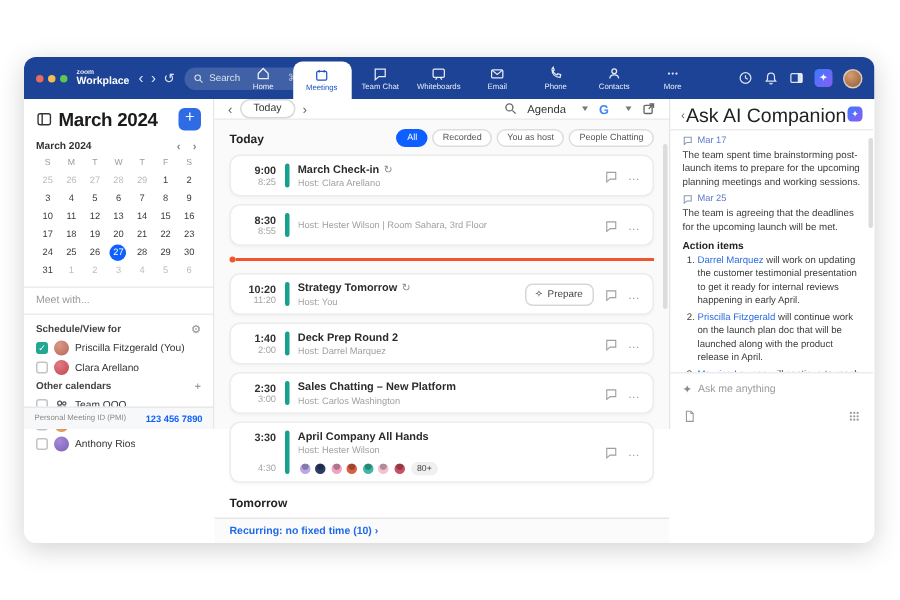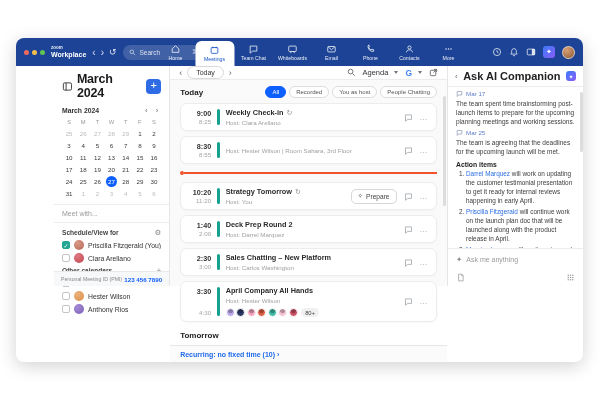--- a/index.html
+++ b/index.html
@@ -22,21 +22,21 @@
   .tab { width:39px; height:28px; display:flex; flex-direction:column; align-items:center; justify-content:center; gap:1px; color:rgba(255,255,255,.9); font-size:5.2px; }
   .tab svg { width:10px; height:10px; }
   .tab.active { background:#fff; border-radius:6px 6px 0 0; height:25px; color:#1a55c8; margin-top:3px; }
   .tab.active svg path, .tab.active svg rect, .tab.active svg circle, .tab.active svg line { stroke:#1a55c8; }
   .topright { margin-left:auto; display:flex; align-items:center; gap:7px; }
   .topright svg { width:10px; height:10px; }
   .ai-sq { width:12px; height:12px; border-radius:3px; background:linear-gradient(135deg,#3a7bff,#8a5cf6); display:flex; align-items:center; justify-content:center; font-size:7px; color:#fff; }
   .avatar-top { width:13px; height:13px; border-radius:50%; background:radial-gradient(circle at 35% 30%, #d9a071, #8a5a3a); border:1px solid rgba(255,255,255,.6); }
 
   
-  .body { display:flex; height:220px;margin-left:38px; }
+  .body { display:flex; height:220px; }
 
   
   .sidebar { width:127px; border-right:1px solid #e6e6e6; position:relative; background:#fff; }
   .sb-inner { padding:6px 8px 0 8px; }
   .sb-head { display:flex; align-items:center; gap:4px; margin-bottom:6px; }
   .sb-head .title { font-size:12.5px; font-weight:bold; color:#1b1b1b; letter-spacing:-.2px; }
   .addbtn { margin-left:auto; width:15px; height:15px; border-radius:4px; background:#2e6be5; color:#fff; font-size:11px; line-height:13px; text-align:center; }
   .mc-label { display:flex; align-items:center; font-size:6.8px; font-weight:bold; color:#333; margin-bottom:2px; }
   .mc-label .mcarrows { margin-left:auto; color:#888; font-size:7.5px; letter-spacing:3px; }
   .mc-grid { display:grid; grid-template-columns:repeat(7,1fr); row-gap:1px; }
@@ -56,21 +56,21 @@
   .sb-foot .pl { font-size:5.2px; color:#8a8a8a; }
   .sb-foot .pv { margin-left:auto; font-size:6.2px; font-weight:bold; color:#0e5fff; }
 
   
   .middle { width:304px; border-right:1px solid #e6e6e6; background:#fafafa; display:flex; flex-direction:column; position:relative; }
   .mtoolbar { height:23px; background:#fff; border-bottom:1px solid #ececec; display:flex; align-items:center; padding:0 9px; gap:5px; }
   .chev { color:#666; font-size:9px; }
   .todaybtn { border:1px solid #d8d8d8; border-radius:9px; font-size:7px; color:#333; padding:2px 8px; background:#fff; }
   .mtool-right { margin-left:auto; display:flex; align-items:center; gap:7px; }
   .mtool-right svg { width:9px; height:9px; }
-  .agenda { font-size:7.5px; color:#333; display:flex; align-items:center; gap:6px; }
+  .agenda { font-size:7.5px; color:#333; display:flex; align-items:center; gap:11px; }
   .caret { width:0; height:0; border-left:2.5px solid transparent; border-right:2.5px solid transparent; border-top:3px solid #777; }
   .gicon { font-size:8.5px; font-weight:bold; color:#4285F4; }
   .mcontent { flex:1; padding:6px 10px 0 10px; display:flex; flex-direction:column; }
   .mhead { display:flex; align-items:center; margin-bottom:5px; }
   .mhead .t { font-size:8px; font-weight:bold; color:#222; }
   .pills { margin-left:auto; display:flex; gap:3px; }
   .pill { font-size:6px; color:#555; border:1px solid #ddd; background:#fff; border-radius:8px; padding:2px 6px; }
   .pill.active { background:#0e5fff; border-color:#0e5fff; color:#fff; }
   .event { background:#fff; border:1px solid #ececec; border-radius:7px; box-shadow:0 1px 2px rgba(0,0,0,.03);
            display:flex; align-items:stretch; padding:4px 8px 4px 6px; margin-bottom:5px; min-height:28px; }
@@ -92,21 +92,21 @@
   .nowline { display:flex; align-items:center; margin:2px 0 7px 0; }
   .nowline .nd { width:4px; height:4px; border-radius:50%; background:#f2552c; }
   .nowline .nl { flex:1; height:1.5px; background:#f2552c; }
   .tomorrow { font-size:8px; font-weight:bold; color:#222; padding:4px 0 5px 0; }
   .recurring { margin-top:auto; border-top:1px solid #e7e7e7; background:#fbfbfc; margin-left:-10px; margin-right:-10px; padding:5px 10px; font-size:7px; font-weight:bold; color:#1f6ae8; }
   .mscroll { position:absolute; right:1px; top:30px; width:3px; height:110px; background:#dcdcdc; border-radius:2px; }
 
   
   .right { width:135px; background:#fff; display:flex; flex-direction:column; position:relative; }
   .rhead { height:21px; border-bottom:1px solid #ececec; display:flex; align-items:center; padding:0 7px; }
-  .rhead .rtitle { flex:1; text-align:center; font-size:11px; font-weight:bold; color:#222; }
+  .rhead .rtitle { flex:1; text-align:center; font-size:13px; font-weight:normal; color:#222; }
   .rhead .chev { font-size:8px; }
   .rbody { flex:1; padding:4px 8px 0 8px; overflow:hidden; }
   .msgdate { display:flex; align-items:center; gap:3px; font-size:6.2px; color:#5f7ccb; margin:3px 0 2px 0; }
   .msgdate svg { width:7px; height:7px; }
   .msgtext { font-size:6.5px; color:#3c3c3c; line-height:1.4; }
   .aih { font-size:6.8px; font-weight:bold; color:#222; margin:5px 0 2px 0; }
   ol.ai { padding-left:10px; font-size:6.4px; color:#3c3c3c; line-height:1.4; }
   ol.ai li { margin-bottom:2px; }
   .lnk { color:#2b6de0; }
   .viewmore { text-align:right; font-size:6.5px; color:#2b6de0; margin:2px 0 4px 0; }
@@ -377,21 +377,21 @@
         </div>
 
         <div class="event">
           <div class="etime">
               <span class="estart">9:00</span>
               <span class="eend">8:25</span>
             </div>
           <div class="ebar"></div>
           <div class="einfo">
             <div class="etitle">
-                <span>Weekly Check-in</span>
+                <span>March Check-in</span>
                 <span class="recur">↻</span>
               </div>
             <div class="emeta">Host: Clara Arellano</div>
           </div>
           <div class="eactions">
             <svg viewBox="0 0 12 12">
                 <path d="M2 2.5 h8 v6 h-5 l-3 2.5 z" fill="none" stroke="#9aa0a6" stroke-width="1"></path>
               </svg>
             <span class="more">…</span>
           </div>

